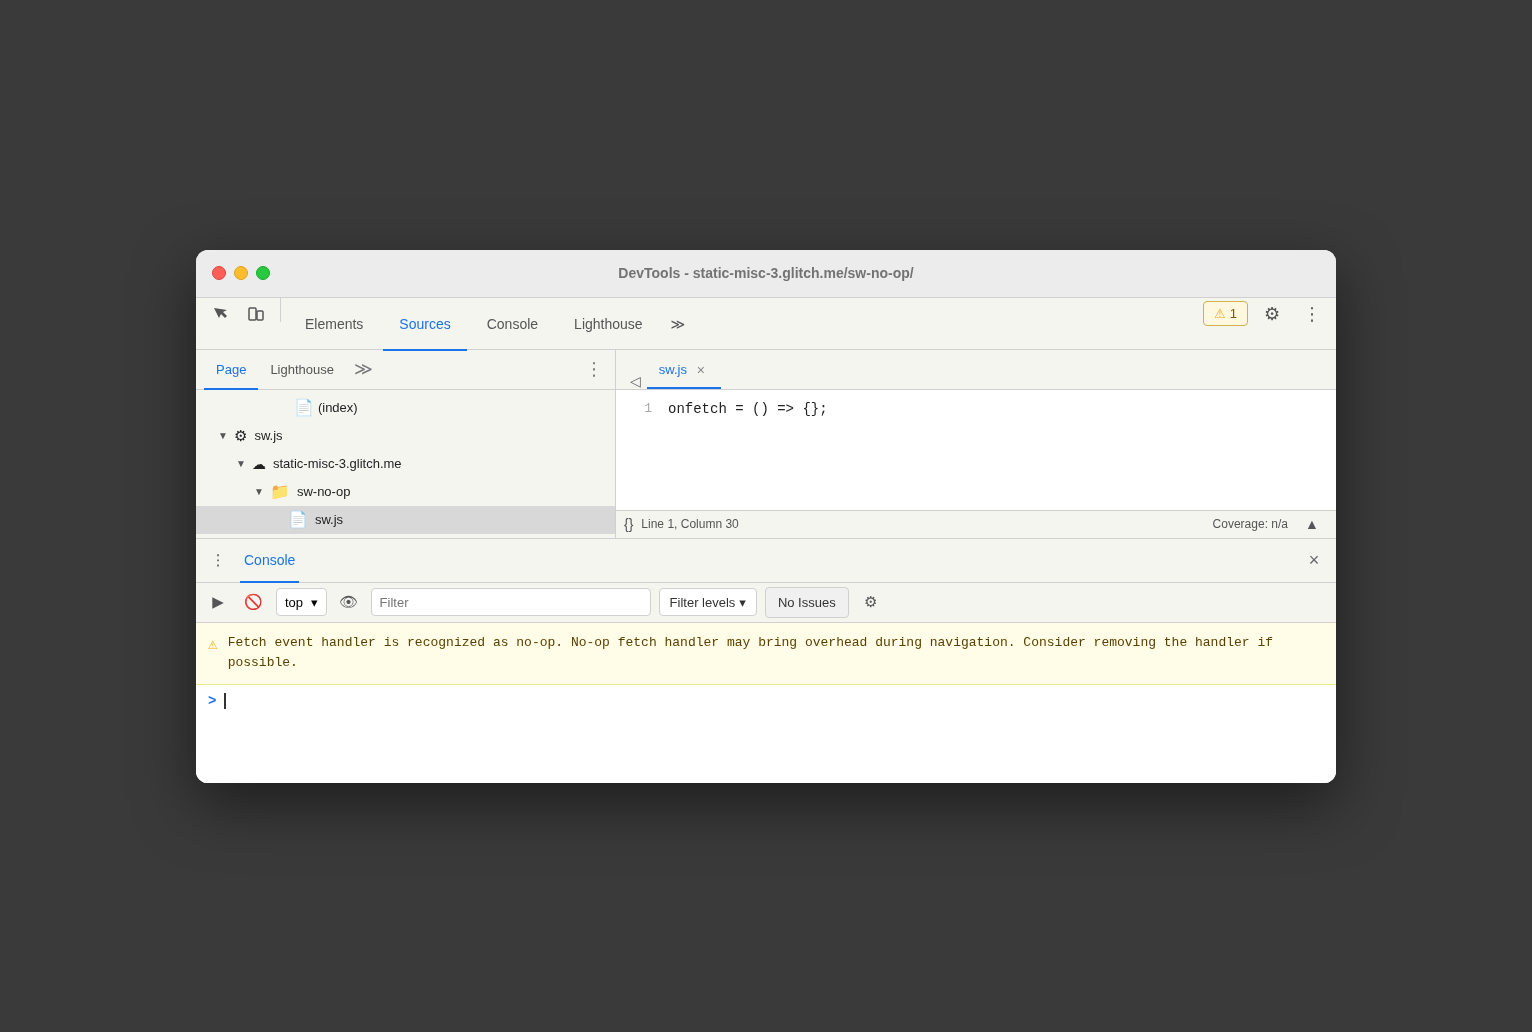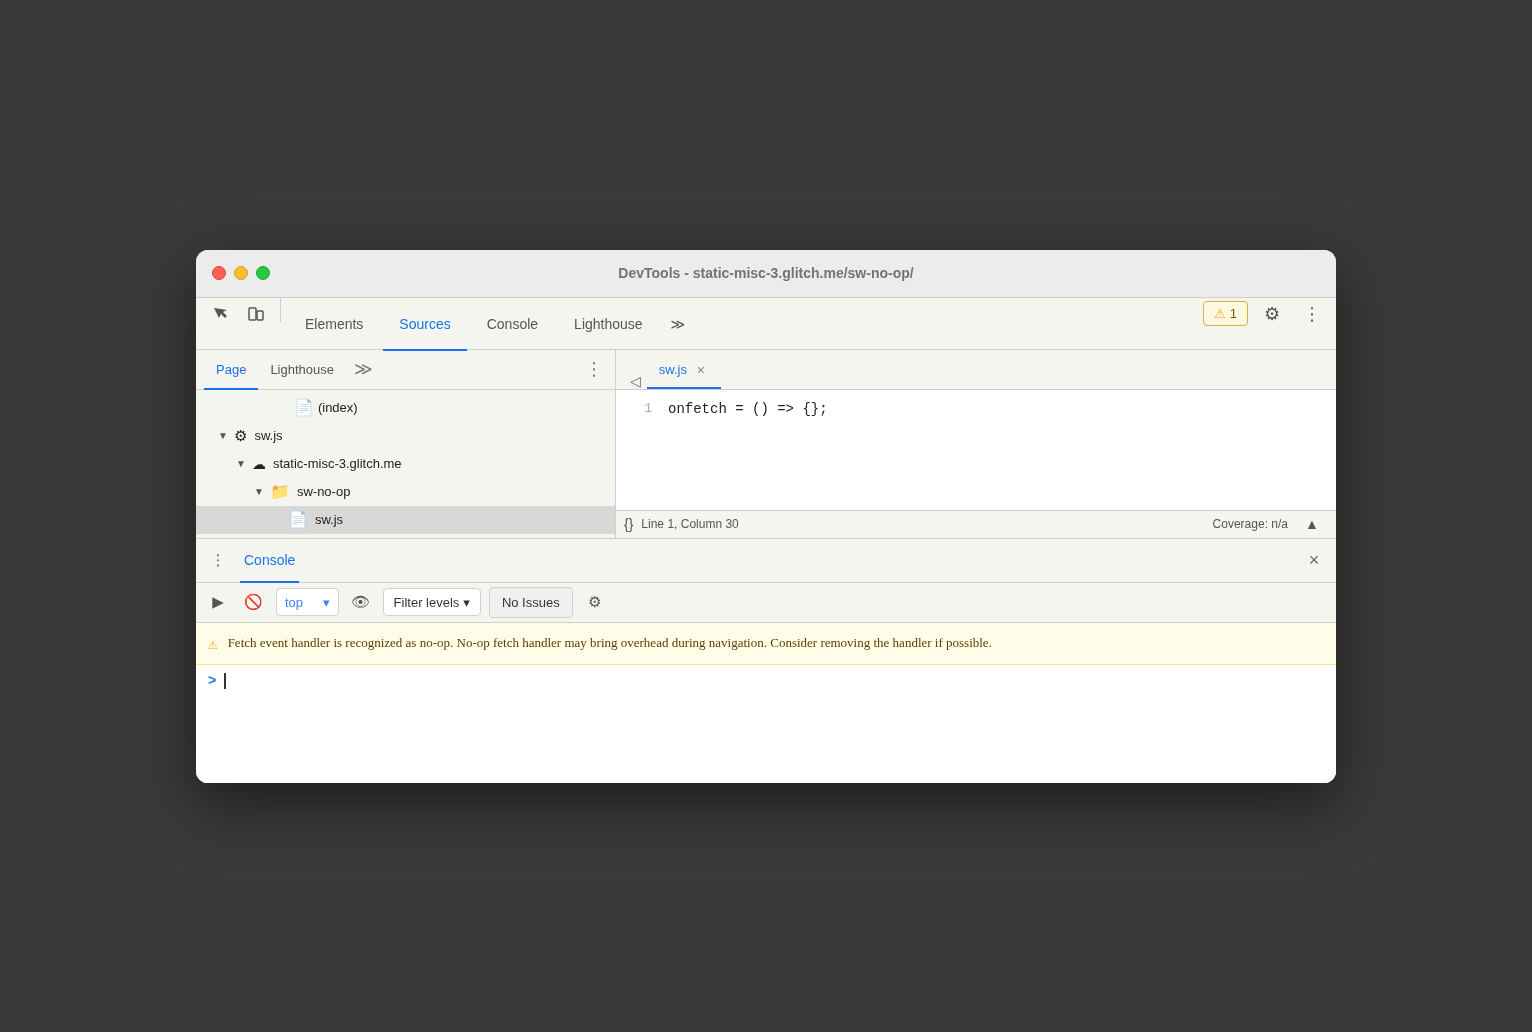--- a/index.html
+++ b/index.html
@@ -346,27 +346,27 @@
       border: none;
       background: none;
       cursor: pointer;
       border-radius: 4px;
       color: #555;
       font-size: 15px;
     }
     .top-selector {
       display: flex;
       align-items: center;
-      gap: 20px;
+      gap: 8px;
       padding: 0 8px;
       height: 28px;
       border: 1px solid #d0d0d0;
       border-radius: 4px;
       font-size: 13px;
-      color: #3b82f6;
+      color: #000000;
       background: #fff;
       cursor: pointer;
     }
     .filter-input {
       flex: 1;
       max-width: 280px;
       height: 28px;
       border: 1px solid #d0d0d0;
       border-radius: 4px;
       padding: 0 8px;
@@ -417,21 +417,20 @@
       align-items: flex-start;
     }
     .warning-icon-msg {
       font-size: 16px;
       color: #f5a623;
       flex-shrink: 0;
       margin-top: 1px;
     }
     .warning-text {
       line-height: 1.6;
-      font-family: Liberation Serif, serif;
     }
     .console-input-line {
       display: flex;
       align-items: center;
       padding: 8px 12px;
       gap: 8px;
       background: #fff;
     }
     .console-prompt {
       color: #1a73e8;
@@ -604,20 +603,21 @@
         <button class="console-toolbar-btn">
           <span>🚫</span>
         </button>
         <div class="top-selector">
           <span>top</span>
           <span>▾</span>
         </div>
         <button class="console-toolbar-btn">
           <span>👁</span>
         </button>
+        <input class="filter-input" placeholder="Filter" style="">
         <div class="default-levels-btn">
           <span>Filter levels</span>
           <span>▾</span>
         </div>
         <div class="no-issues-btn">
           <span>No Issues</span>
         </div>
         <button class="console-toolbar-btn">
           <span>⚙</span>
         </button>

